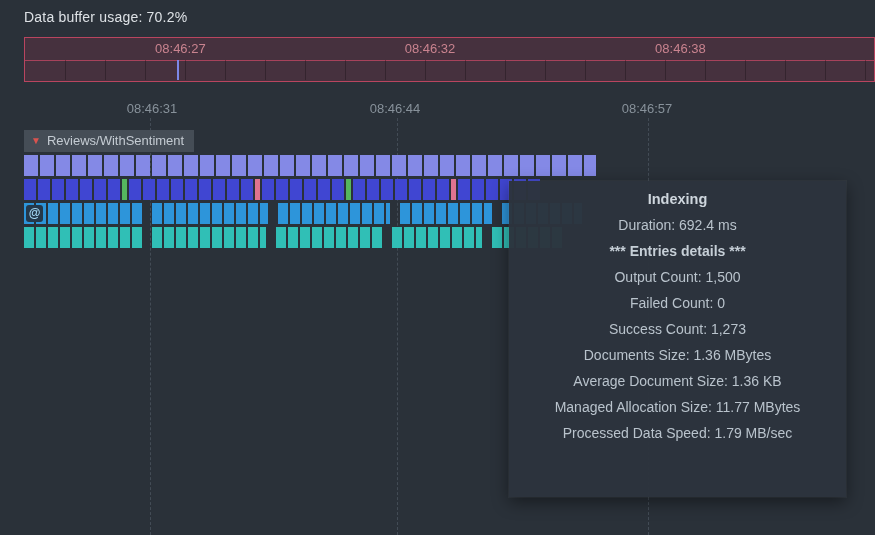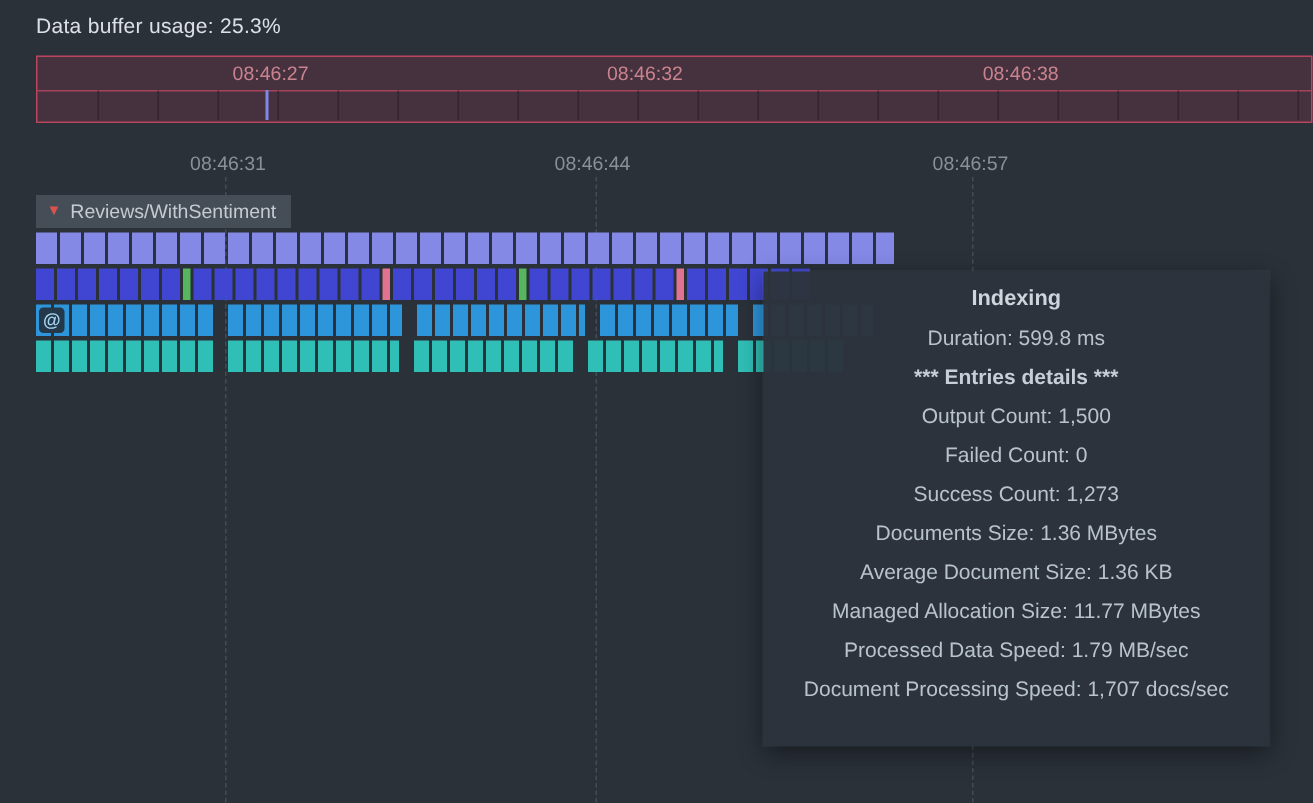--- a/index.html
+++ b/index.html
@@ -76,21 +76,21 @@
     box-shadow:0 0 0 1px rgba(255,255,255,0.04),0 5px 16px rgba(0,0,0,0.45);
     text-align:center;color:#b9c3cc;font-size:14px;
   }
   .tooltip-title{font-weight:bold;color:#ced6dd;font-size:14.5px;line-height:26px;}
   .tooltip-line{line-height:26px;white-space:nowrap;}
   .tooltip-line.em{font-weight:bold;color:#c6cfd7;}
 </style>
 </head>
 <body>
 
-<div class="buffer-label">Data buffer usage: 25.3%</div>
+<div class="buffer-label">Data buffer usage: 70.2%</div>
 
 <div class="overview">
   <div class="overview-divider"></div>
   <span class="ov-label ov-l0">08:46:27</span>
   <span class="ov-label ov-l1">08:46:32</span>
   <span class="ov-label ov-l2">08:46:38</span>
   <div id="ov-ticks">
       <div class="ov-tick" style="left: 40px;"></div>
       <div class="ov-tick" style="left: 80px;"></div>
       <div class="ov-tick" style="left: 120px;"></div>
@@ -307,24 +307,23 @@
       <div class="seg" style="background: rgb(48, 191, 182); width: 10px; margin-right: 2px;"></div>
       <div class="seg" style="background: rgb(48, 191, 182); width: 10px; margin-right: 2px;"></div>
       <div class="seg" style="background: rgb(48, 191, 182); width: 10px; margin-right: 2px;"></div>
     </div>
   </div>
 <div class="at-badge">@</div>
 
 <div class="tooltip">
   <div class="tooltip-title">Indexing</div>
   <div id="tooltip-lines">
-      <div class="tooltip-line">Duration: 599.8 ms</div>
+      <div class="tooltip-line">Duration: 692.4 ms</div>
       <div class="tooltip-line em">*** Entries details ***</div>
       <div class="tooltip-line">Output Count: 1,500</div>
       <div class="tooltip-line">Failed Count: 0</div>
       <div class="tooltip-line">Success Count: 1,273</div>
       <div class="tooltip-line">Documents Size: 1.36 MBytes</div>
       <div class="tooltip-line">Average Document Size: 1.36 KB</div>
       <div class="tooltip-line">Managed Allocation Size: 11.77 MBytes</div>
       <div class="tooltip-line">Processed Data Speed: 1.79 MB/sec</div>
-      <div class="tooltip-line">Document Processing Speed: 1,707 docs/sec</div>
     </div>
 </div>
 
 </body></html>

